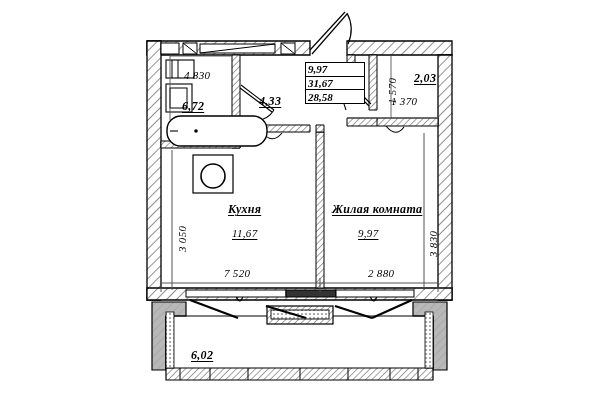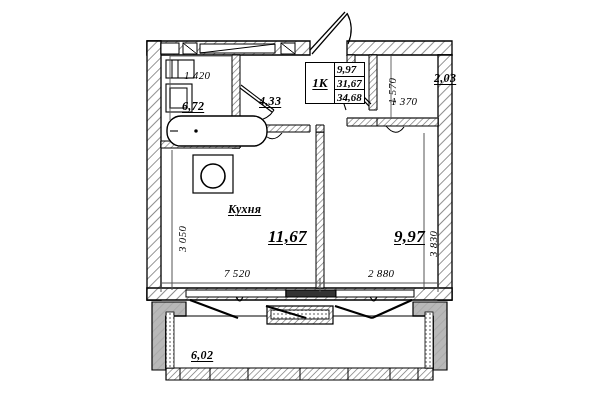--- a/index.html
+++ b/index.html
@@ -36,25 +36,24 @@
   .dim {
     font-size: 11px;
   }
   .room-name {
     font-size: 12px;
     font-weight: bold;
     text-decoration: underline;
     text-underline-offset: 2px;
   }
   .room-area {
-    font-size: 17px;
-    font-weight: bold;
+    font-size: 11px;
+    font-weight: normal;
     text-decoration: underline;
     text-underline-offset: 2px;
-    margin-left: 36px;
   }
   .small-area {
     font-size: 12px;
     font-weight: bold;
     text-decoration: underline;
     text-underline-offset: 2px;
   }
   .vert {
     transform-origin: 0 0;
     transform: rotate(-90deg);
@@ -262,44 +261,42 @@
 
       <line x1="170" y1="56" x2="232" y2="56" stroke="#555" stroke-width="0.9"></line>
       <line x1="170" y1="56" x2="170" y2="120" stroke="#555" stroke-width="0.9"></line>
 
       <line x1="347" y1="118" x2="438" y2="118" stroke="#555" stroke-width="0.9"></line>
       <line x1="391" y1="56" x2="391" y2="118" stroke="#555" stroke-width="0.9"></line>
     </g>
   </svg>
 
   <div class="infobox" style="left:305px; top:62px; width:60px; height:42px;">
-    <div class="ib-left">
-      <span class="ib-type">1К</span>
-    </div>
     <div class="ib-right">
       <div class="ib-cell">9,97</div>
       <div class="ib-cell">31,67</div>
-      <div class="ib-cell">34,68</div>
+      <div class="ib-cell">28,58</div>
     </div>
   </div>
 
   <div class="txt room-name" style="left:228px; top:203px;">Кухня</div>
   <div class="txt room-area" style="left:232px; top:228px;">11,67</div>
 
+  <div class="txt room-name" style="left:332px; top:203px;">Жилая комната</div>
   <div class="txt room-area" style="left:358px; top:228px;">9,97</div>
 
   <div class="txt small-area" style="left:182px; top:100px;">6,72</div>
 
   <div class="txt small-area" style="left:259px; top:95px;">4,33</div>
 
-  <div class="txt small-area" style="left:434px; top:72px;">2,03</div>
+  <div class="txt small-area" style="left:414px; top:72px;">2,03</div>
 
   <div class="txt small-area" style="left:191px; top:349px;font-style:italic;">6,02</div>
 
-  <div class="txt dim" style="left:184px; top:70px;">1 420</div>
+  <div class="txt dim" style="left:184px; top:70px;">4 830</div>
 
   <div class="txt dim" style="left:391px; top:96px;font-style:italic;">1 370</div>
 
   <div class="txt dim vert" style="left:387px; top:104px;">1 570</div>
 
   <div class="txt dim vert" style="left:177px; top:252px;">3 050</div>
 
   <div class="txt dim vert" style="left:428px; top:257px;">3 830</div>
 
   <div class="txt dim" style="left:224px; top:268px;">7 520</div>

